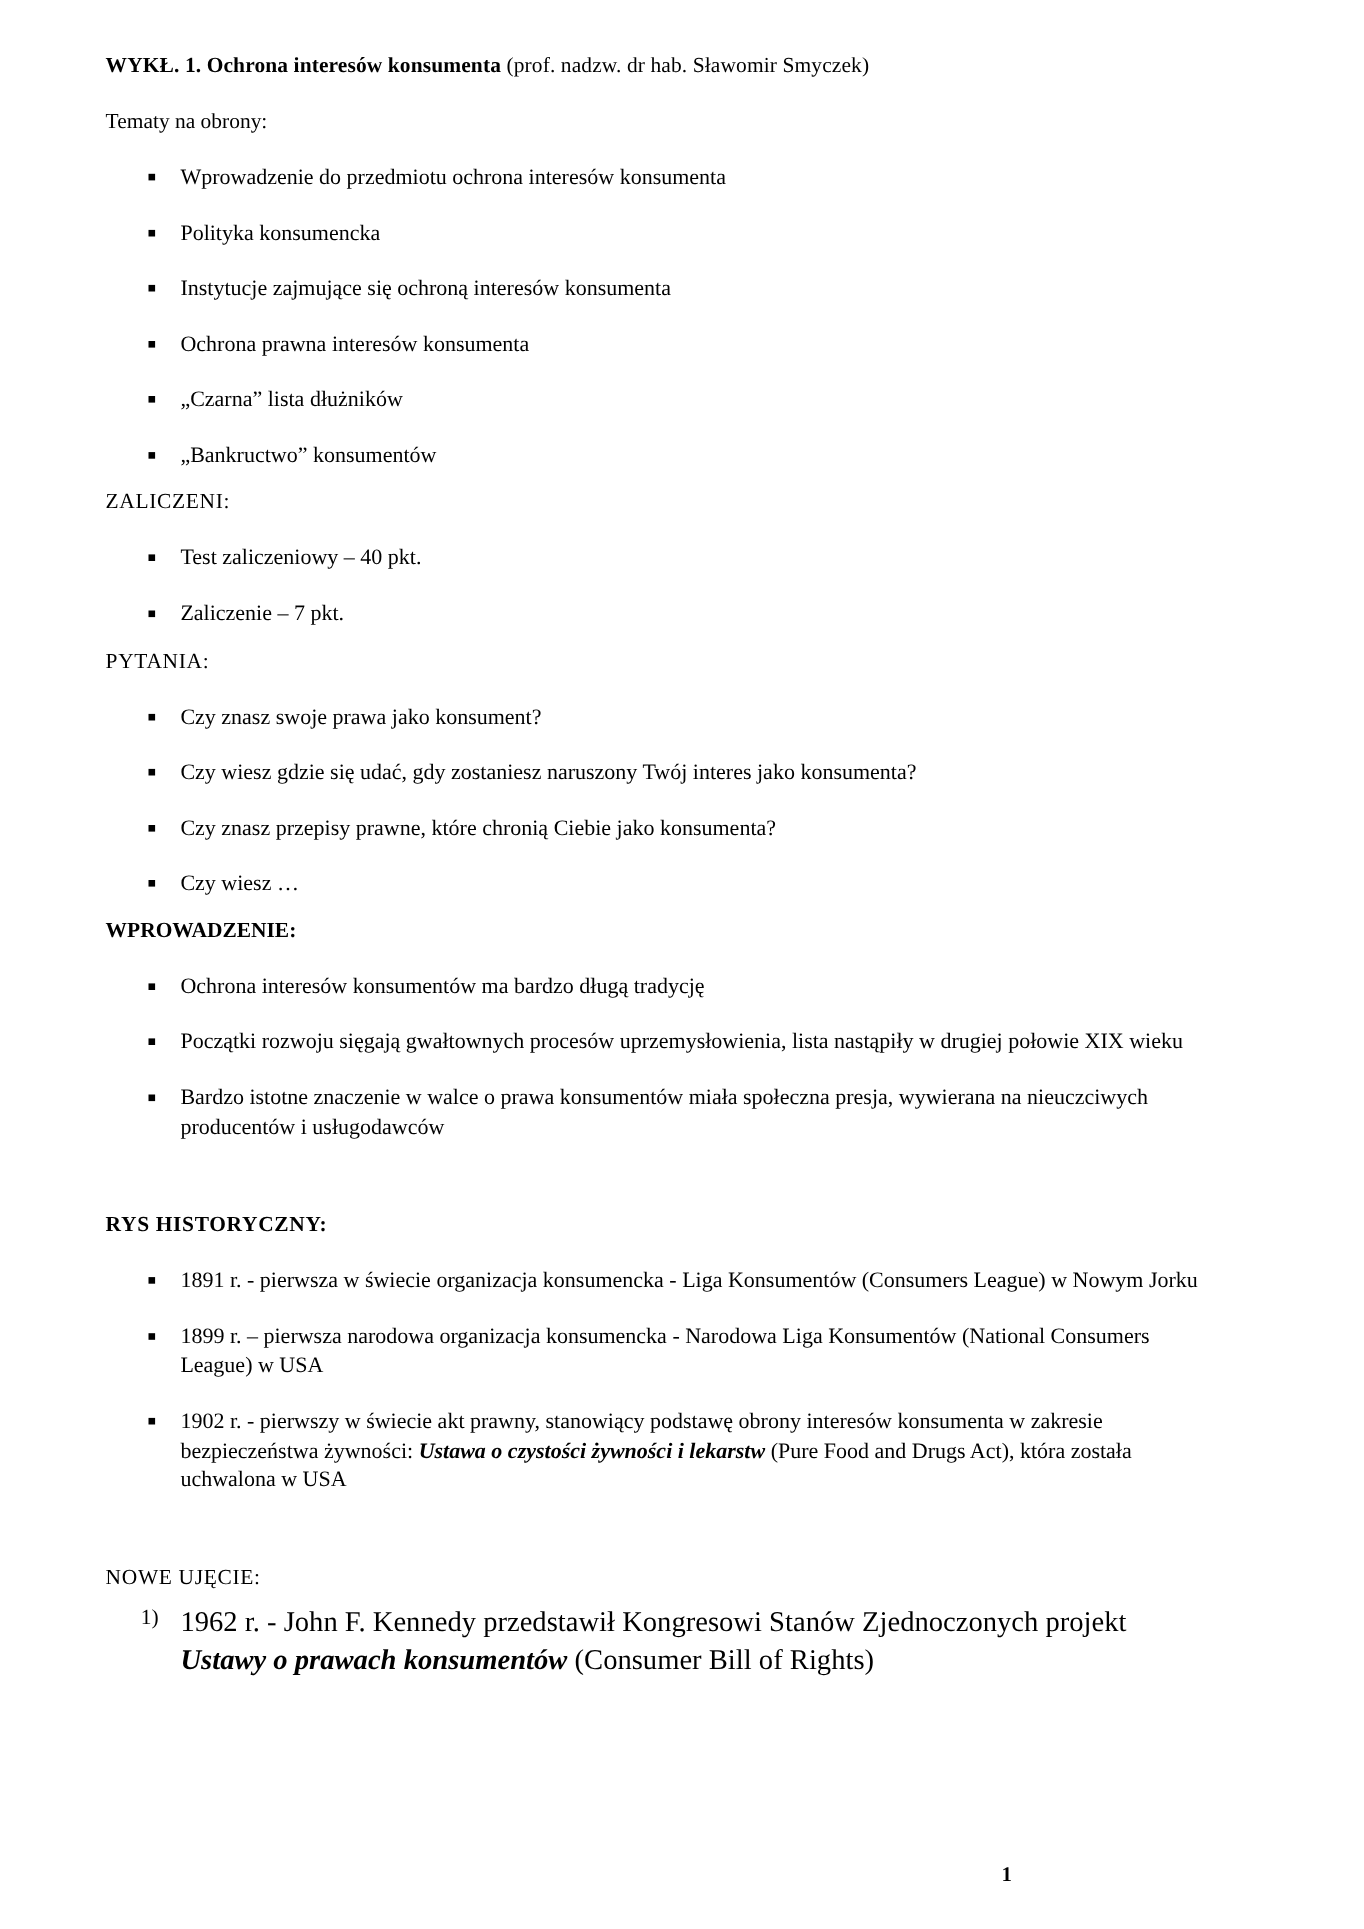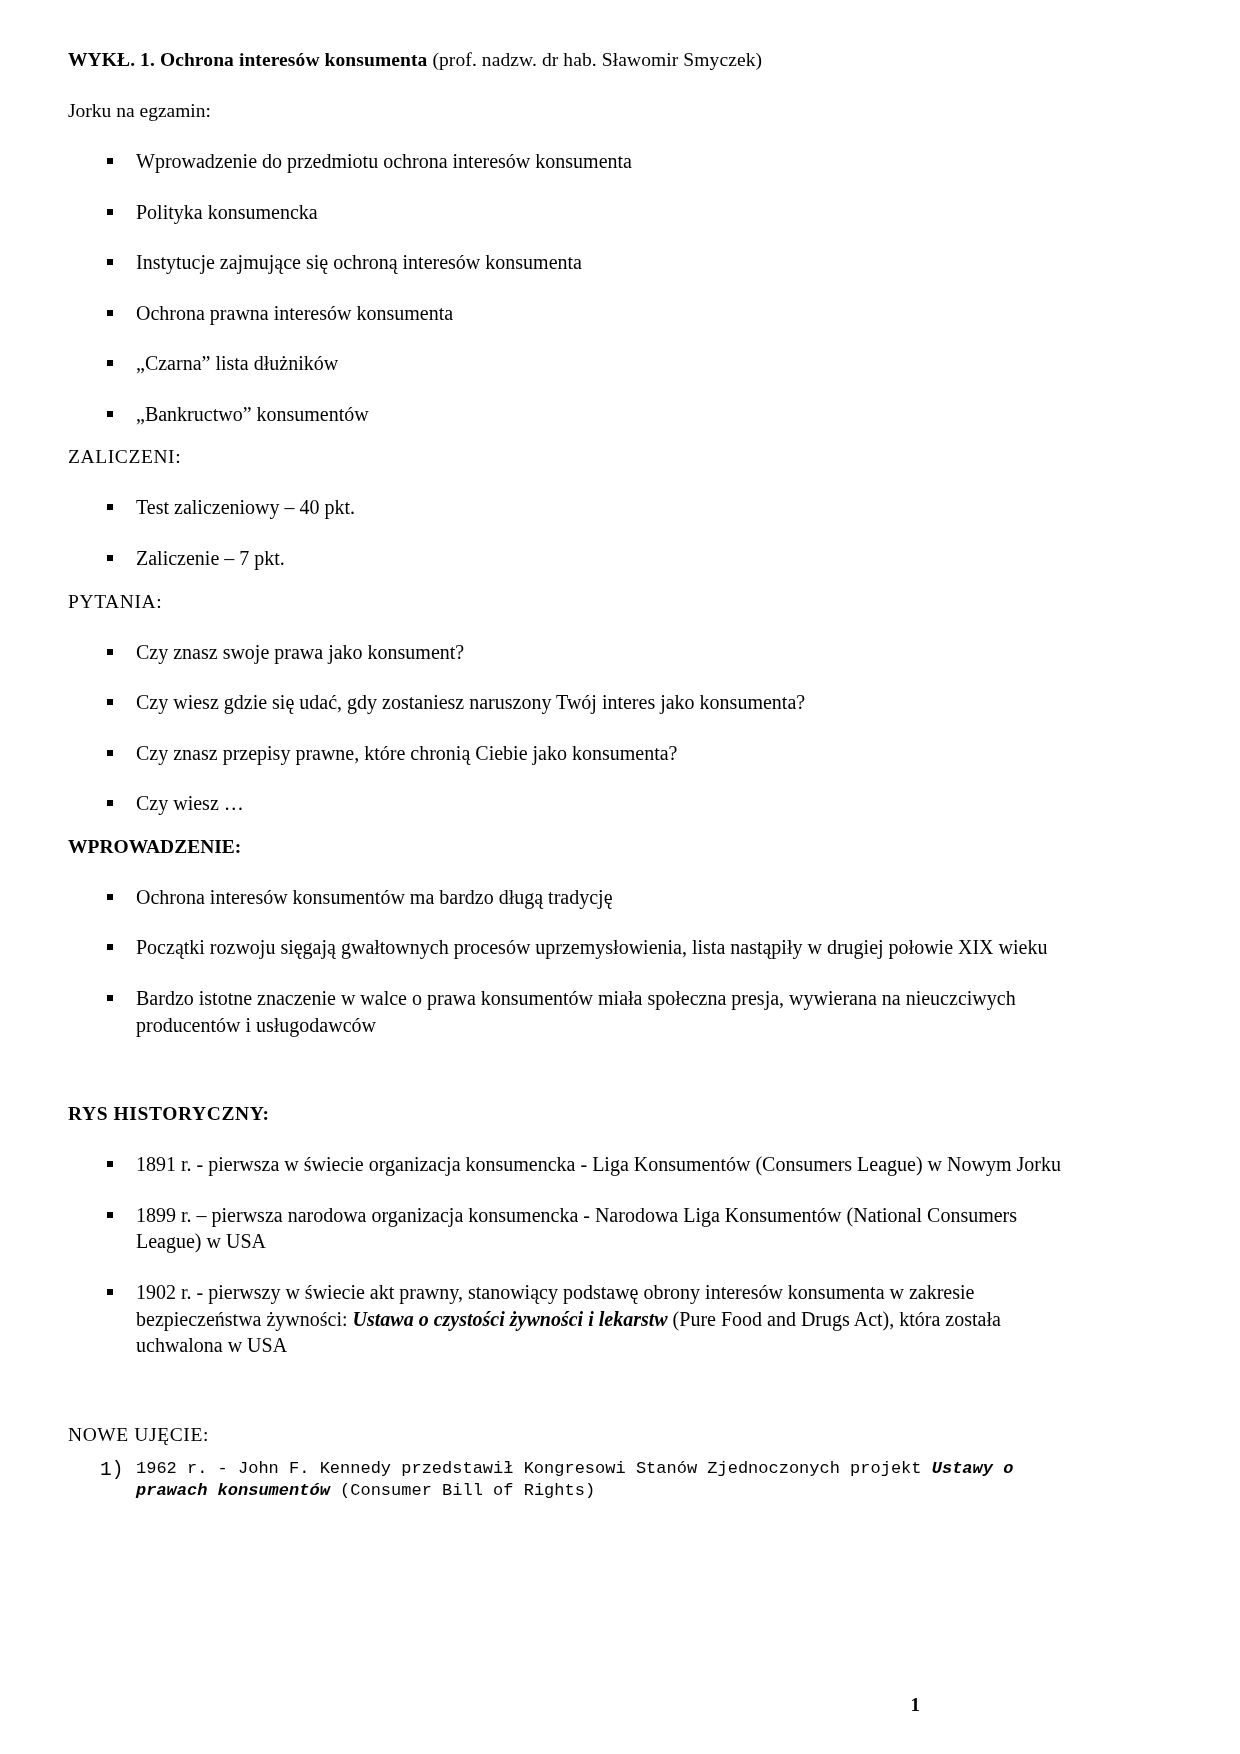--- a/index.html
+++ b/index.html
@@ -8,21 +8,21 @@
     background: #ffffff;
   }
   .page {
     position: relative;
     width: 992px;
     height: 1754px;
     background: #ffffff;
     font-family: "Liberation Serif", serif;
     color: #000000;
     box-sizing: border-box;
-    padding: 48px 70px 40px 68px;
+    padding: 48px 70px 40px 96px;
   }
   .doc {
     width: 1000px;
     font-size: 19.5px;
     line-height: 1.28;
   }
   h1.title {
     font-size: 19.5px;
     font-weight: bold;
     margin: 0 0 26px 0;
@@ -59,24 +59,23 @@
     top: 10px;
     width: 6px;
     height: 6px;
     background: #000;
   }
   ol.numbers { counter-reset: item; }
   ol.numbers > li {
     position: relative;
     padding-left: 68px;
     margin-bottom: 16px;
-    font-size: 17px;
+    font-size: 26px;
     line-height: 1.33;
     counter-increment: item;
-    font-family: Liberation Mono, monospace;
   }
   ol.numbers > li::before {
     content: counter(item) ")";
     position: absolute;
     left: 32px;
     top: 0;
     font-size: 19.5px;
   }
   .gap-lg { height: 30px; }
   .page-number {
@@ -92,21 +91,21 @@
 </head>
 <body>
 
 <div class="page">
   <div class="doc">
 
     <h1 class="title">
       <span>WYKŁ. 1. Ochrona interesów konsumenta</span><span class="reg"> (prof. nadzw. dr hab. Sławomir Smyczek)</span>
     </h1>
 
-    <p class="para">Jorku na egzamin:</p>
+    <p class="para">Tematy na obrony:</p>
 
     <ul class="bullets">
       <li>Wprowadzenie do przedmiotu ochrona interesów konsumenta</li>
       <li>Polityka konsumencka</li>
       <li>Instytucje zajmujące się ochroną interesów konsumenta</li>
       <li>Ochrona prawna interesów konsumenta</li>
       <li>„Czarna” lista dłużników</li>
       <li>„Bankructwo” konsumentów</li>
     </ul>
 

